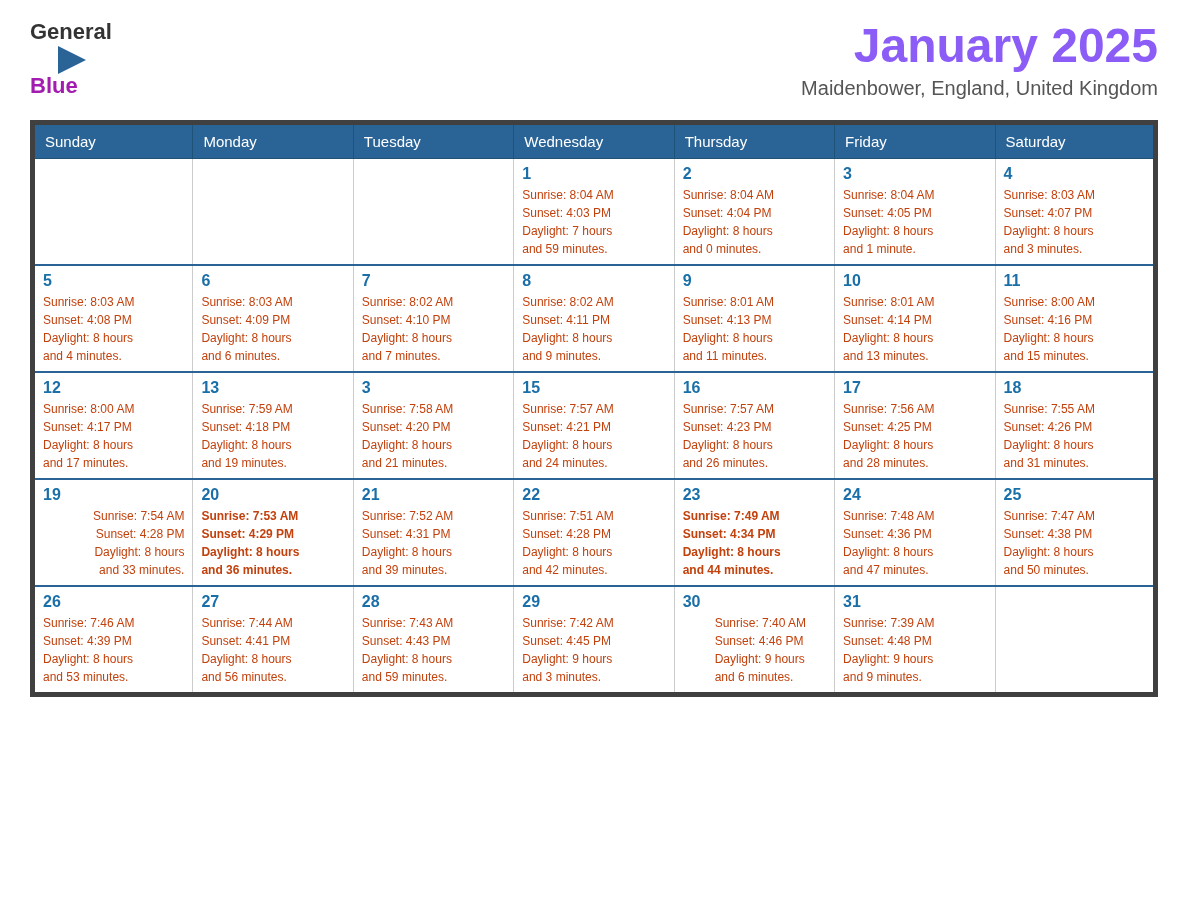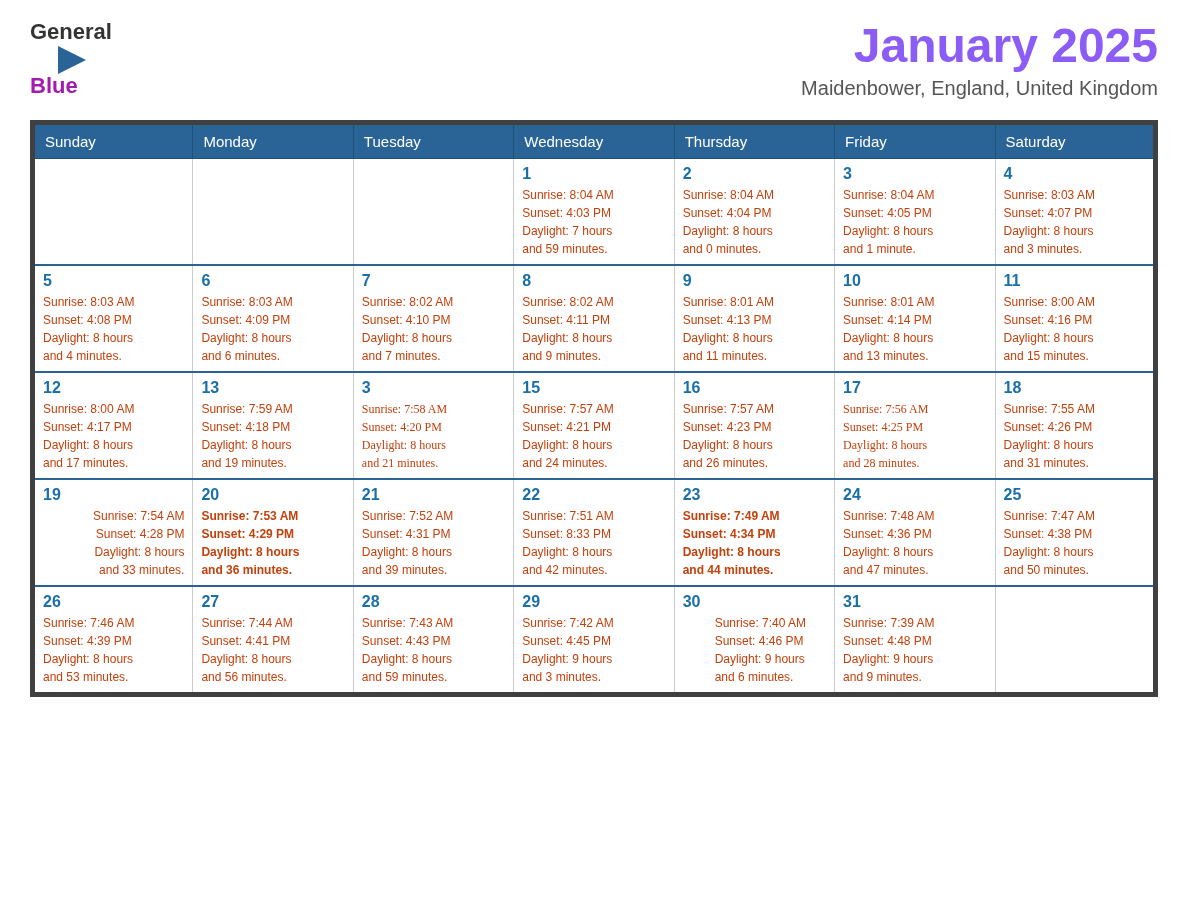--- a/index.html
+++ b/index.html
@@ -229,42 +229,42 @@
         </td>
         <td>
           <span class="day-num">13</span>
           <div class="day-info" style="white-space: pre-line;">Sunrise: 7:59 AM
 Sunset: 4:18 PM
 Daylight: 8 hours
 and 19 minutes.</div>
         </td>
         <td>
           <span class="day-num">3</span>
-          <div class="day-info" style="white-space: pre-line; font-family: Liberation Serif, serif;">Sunrise: 7:58 AM
+          <div class="day-info" style="white-space: pre-line;">Sunrise: 7:58 AM
 Sunset: 4:20 PM
 Daylight: 8 hours
 and 21 minutes.</div>
         </td>
         <td>
           <span class="day-num">15</span>
           <div class="day-info" style="white-space: pre-line;">Sunrise: 7:57 AM
 Sunset: 4:21 PM
 Daylight: 8 hours
 and 24 minutes.</div>
         </td>
         <td>
           <span class="day-num">16</span>
           <div class="day-info" style="white-space: pre-line;">Sunrise: 7:57 AM
 Sunset: 4:23 PM
 Daylight: 8 hours
 and 26 minutes.</div>
         </td>
         <td>
           <span class="day-num">17</span>
-          <div class="day-info" style="white-space: pre-line; font-family: Liberation Serif, serif;">Sunrise: 7:56 AM
+          <div class="day-info" style="white-space: pre-line;">Sunrise: 7:56 AM
 Sunset: 4:25 PM
 Daylight: 8 hours
 and 28 minutes.</div>
         </td>
         <td>
           <span class="day-num">18</span>
           <div class="day-info" style="white-space: pre-line;">Sunrise: 7:55 AM
 Sunset: 4:26 PM
 Daylight: 8 hours
 and 31 minutes.</div>
@@ -288,21 +288,21 @@
         <td>
           <span class="day-num">21</span>
           <div class="day-info" style="white-space: pre-line;">Sunrise: 7:52 AM
 Sunset: 4:31 PM
 Daylight: 8 hours
 and 39 minutes.</div>
         </td>
         <td>
           <span class="day-num">22</span>
           <div class="day-info" style="white-space: pre-line;">Sunrise: 7:51 AM
-Sunset: 8:33 PM
+Sunset: 4:28 PM
 Daylight: 8 hours
 and 42 minutes.</div>
         </td>
         <td>
           <span class="day-num">23</span>
           <div class="day-info" style="white-space: pre-line; font-weight: bold;">Sunrise: 7:49 AM
 Sunset: 4:34 PM
 Daylight: 8 hours
 and 44 minutes.</div>
         </td>

